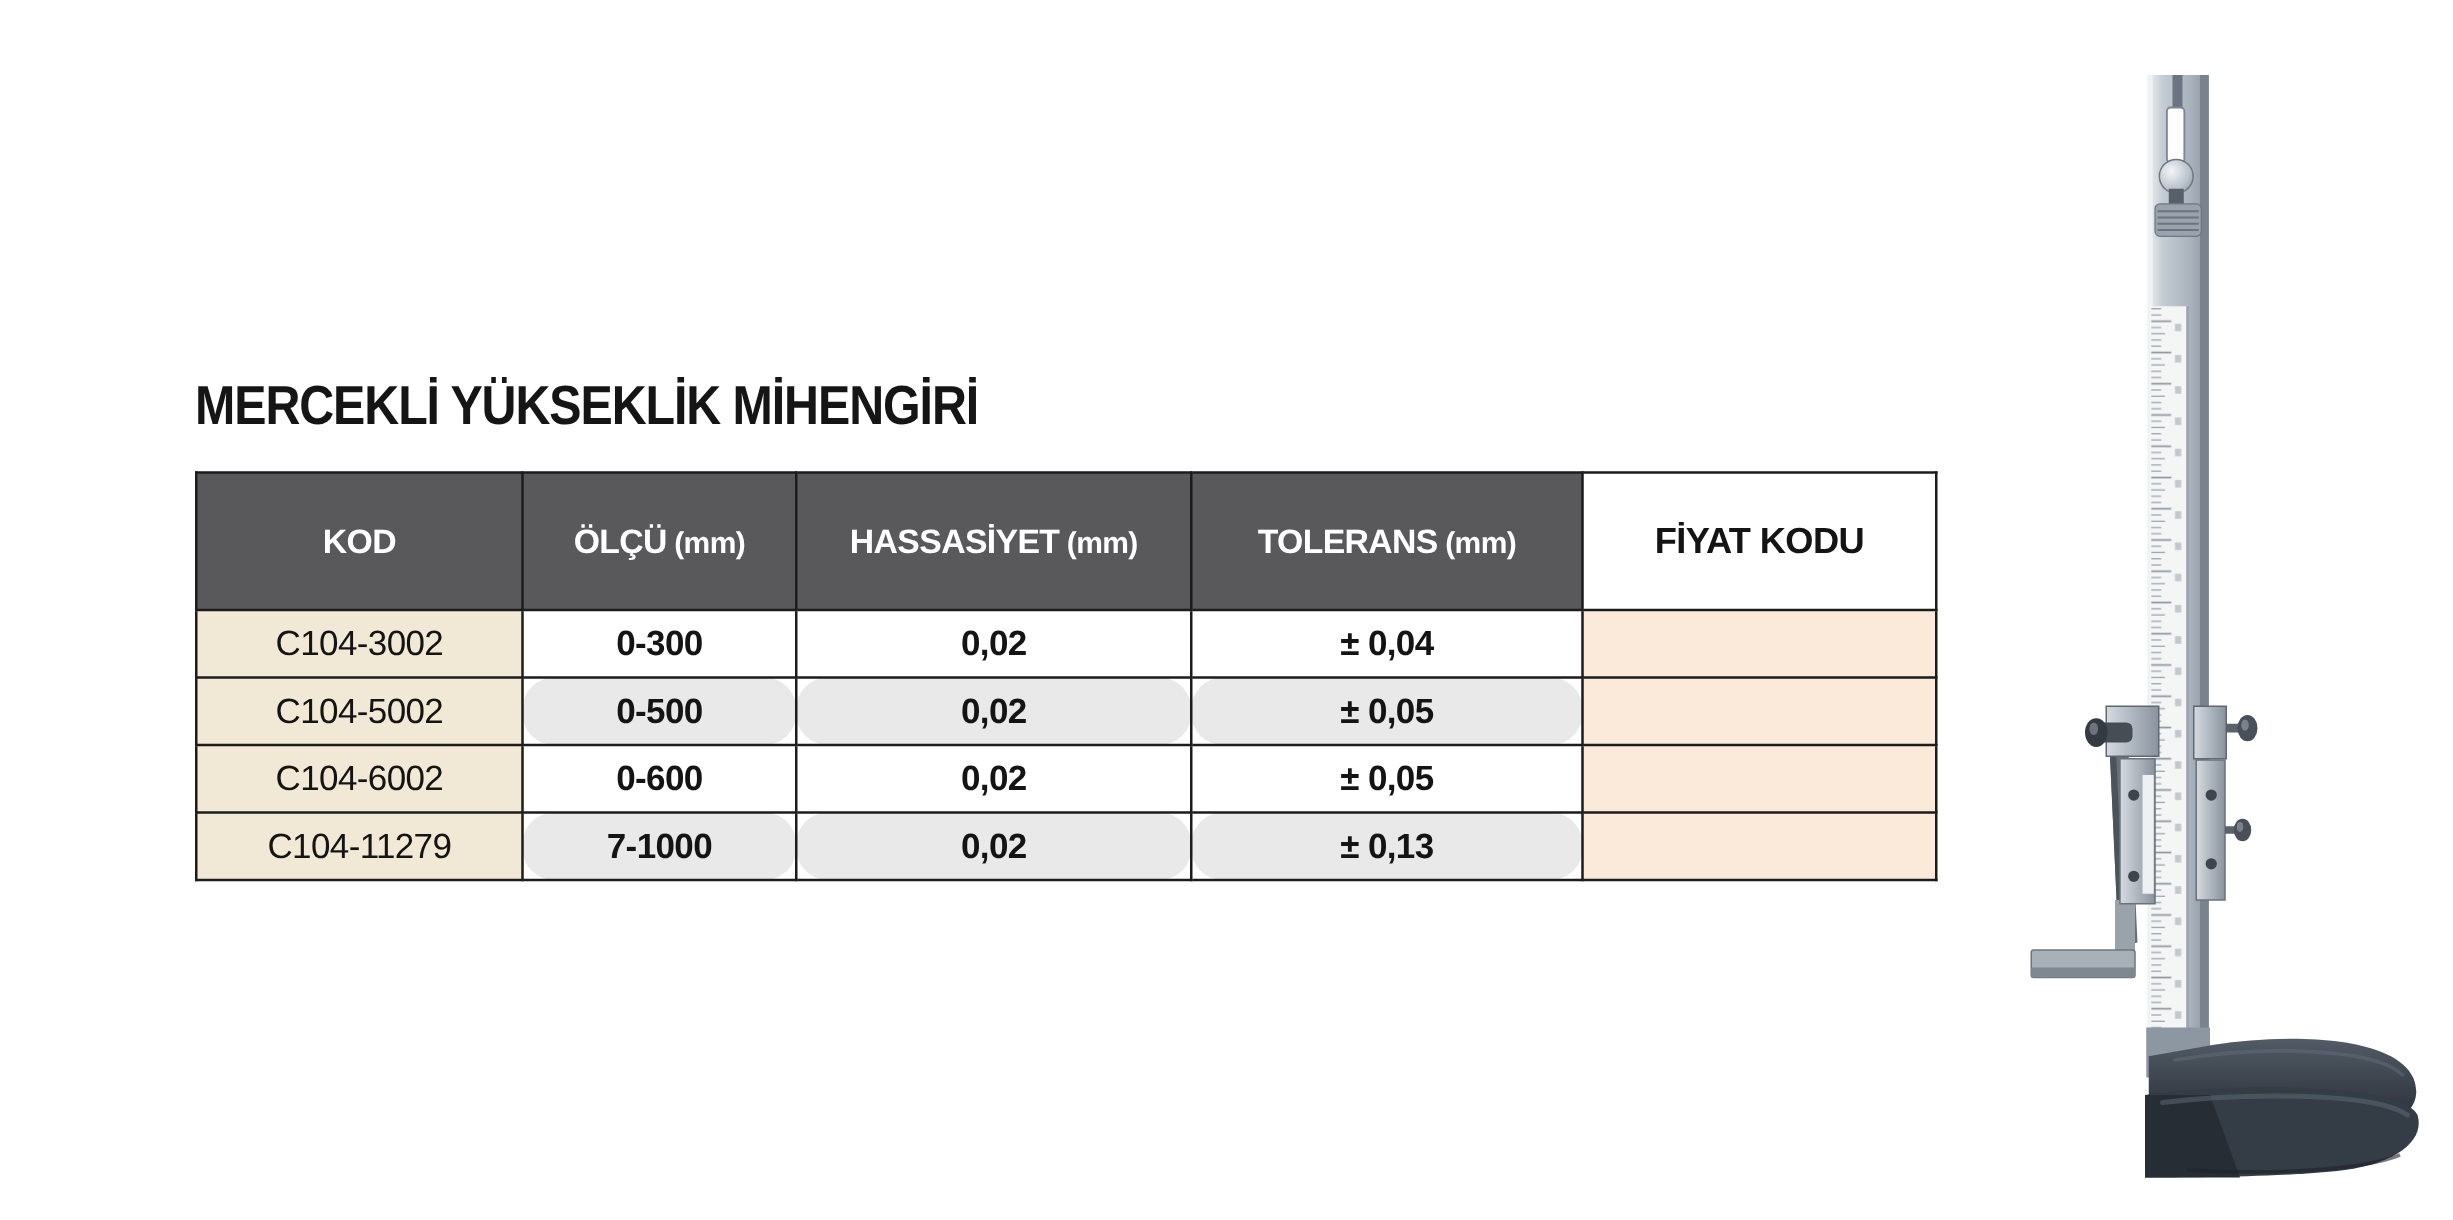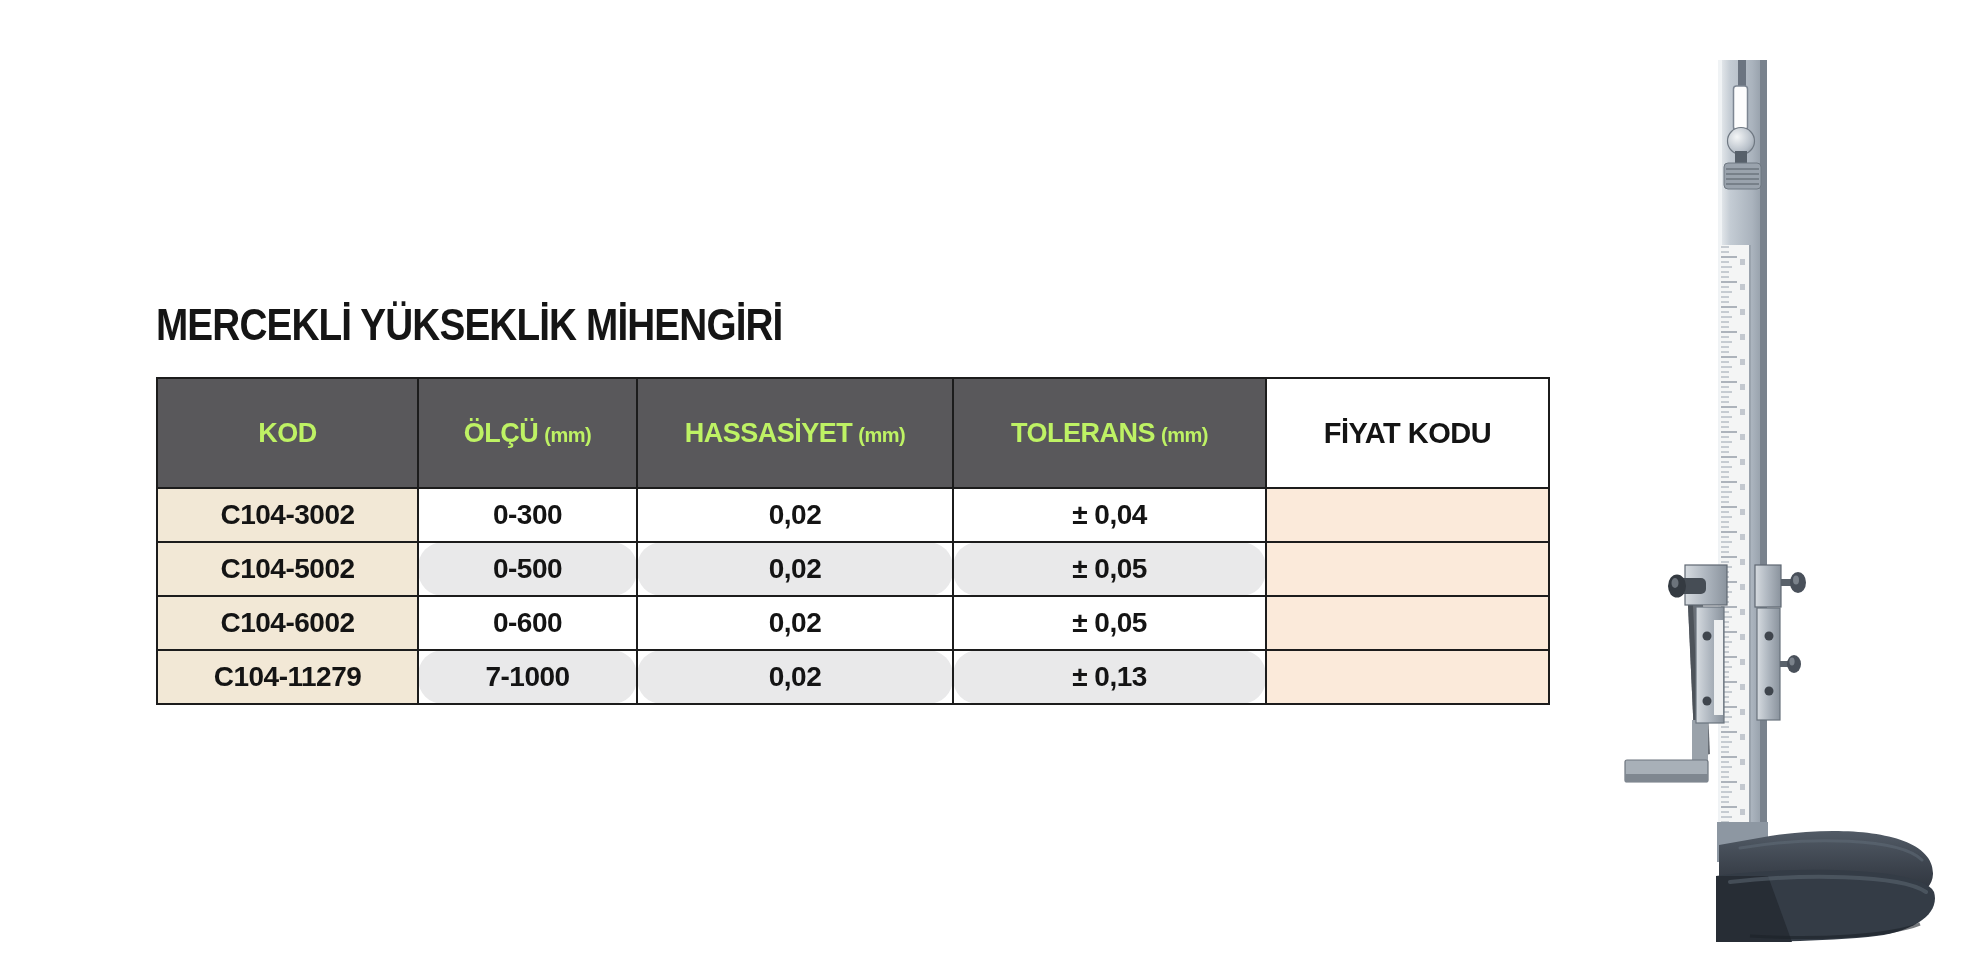--- a/index.html
+++ b/index.html
@@ -31,38 +31,38 @@
   table.spec td, table.spec th{
     border:2px solid #1c1c1c;
     text-align:center;
     vertical-align:middle;
     padding:0;
     letter-spacing:-0.5px;
   }
   tr.head th{
     height:108px;
     background:#59585b;
-    color:#bef264;
+    color:#ffffff;
     font-size:27px;
     font-weight:bold;
   }
   tr.head th.price-head{
     background:#ffffff;
     color:#141414;
     font-size:29px;
     text-align:center;
   }
   tr.head .unit{
-    font-size:20px;
+    font-size:24px;
     margin-left:6px;
   }
   tr.data td{height:52px;font-size:28px;color:#141414;}
   td.kod{
     background:#f2e8d6;
-    font-weight:bold;
+    font-weight:normal;
     font-size:29px;
   }
   td.val{background:#ffffff;font-weight:bold;border-radius:25px;}
   tr.alt td.val{background:#e9e9ea;margin-left:17px;}
   td.price{background:#fbeada;}
   .gauge{
     position:absolute;
     left:1600px;top:30px;
     width:345px;height:920px;
   }

